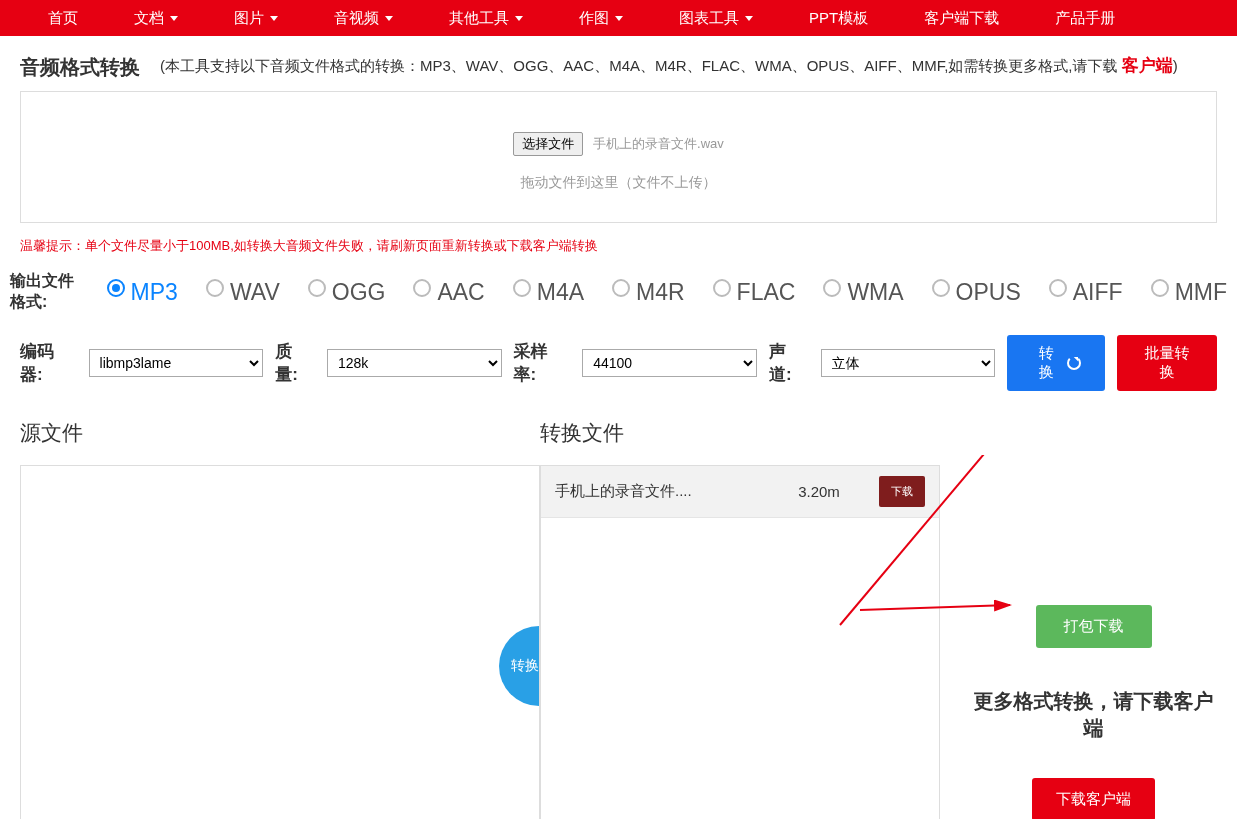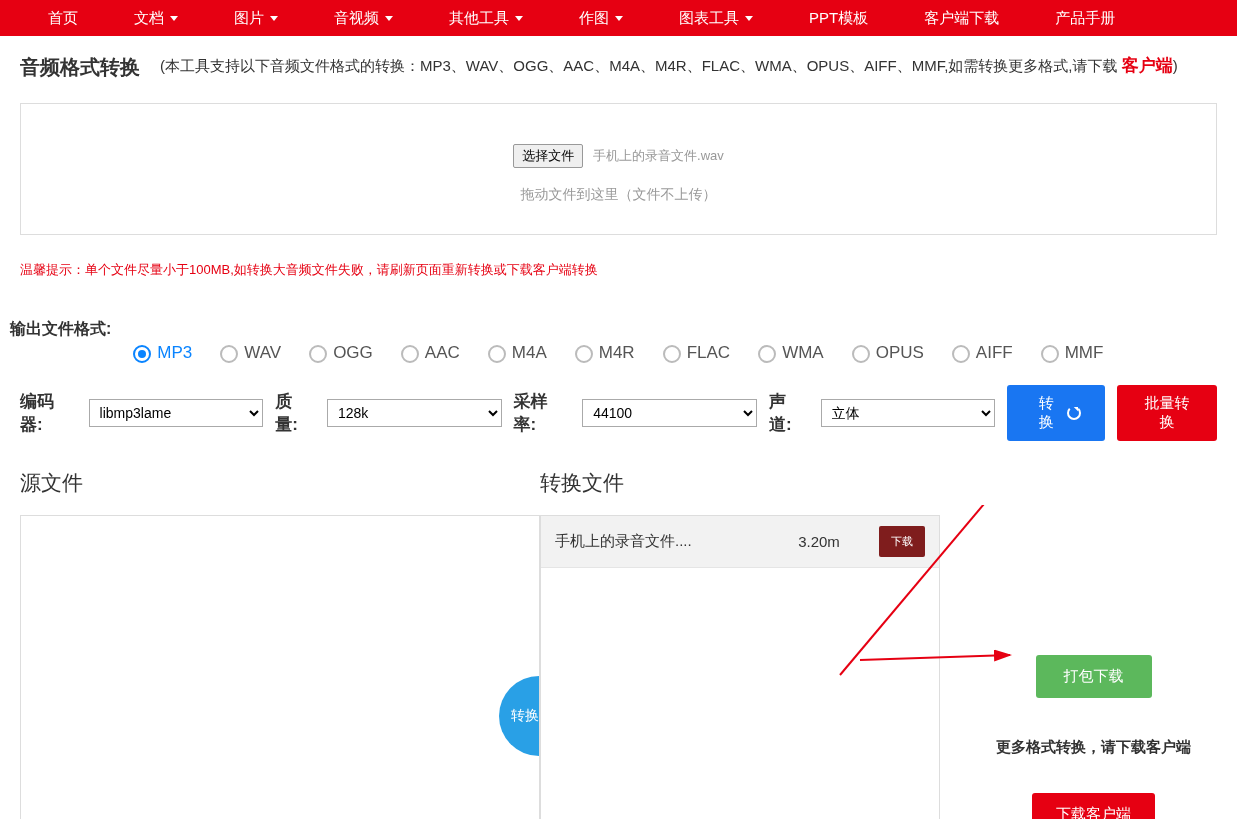--- a/index.html
+++ b/index.html
@@ -7,30 +7,30 @@
     
     .navbar { background: #e60012; height: 36px; display: flex; align-items: center; padding: 0 20px; }
     .nav-item { color: #fff; padding: 0 28px; height: 50px; display: flex; align-items: center; cursor: pointer; font-size: 15px; }
     .caret { width: 0; height: 0; border-left: 4px solid transparent; border-right: 4px solid transparent; border-top: 5px solid #fff; margin-left: 6px; }
     
     .header-row { padding: 18px 20px 10px; display: flex; align-items: flex-start; gap: 20px; }
     .page-title { font-size: 20px; font-weight: bold; }
     .subtitle { font-size: 15px; color: #333; }
     .subtitle .client-link { color: #e60012; font-weight: bold; font-size: 17px; }
     
-    .upload-box { margin: 12px 20px; border: 1px solid #ddd; padding: 40px 20px 30px; text-align: center; }
+    .upload-box { margin: 0 20px; border: 1px solid #ddd; padding: 40px 20px 30px; text-align: center; }
     .choose-btn { background: #efefef; border: 1px solid #999; padding: 2px 8px; font-size: 13px; cursor: pointer; border-radius: 2px; }
     .filename { color: #999; font-size: 13px; margin-left: 6px; }
     .drag-hint { margin-top: 18px; color: #999; font-size: 14px; }
     
     .warning { color: #e60012; padding: 14px 20px 8px; font-size: 13px; }
     
     .formats-row { padding: 8px 10px; display: flex; align-items: center; gap: 22px; }
     .formats-label { font-size: 16px; font-weight: bold; }
-    .radio-item { display: flex; align-items: flex-end; gap: 6px; cursor: pointer; font-size: 17px; color: #555; margin-top: 48px; }
+    .radio-item { display: flex; align-items: flex-start; gap: 6px; cursor: pointer; font-size: 23px; color: #555; }
     .radio { width: 18px; height: 18px; border-radius: 50%; border: 2px solid #bbb; display: inline-block; position: relative; }
     .radio.checked { border-color: #0a84ff; }
     .radio.checked::after { content:''; position:absolute; top:3px; left:3px; width:8px; height:8px; background:#0a84ff; border-radius:50%; }
     
     .options-row { padding: 14px 20px; display: flex; align-items: center; gap: 12px; }
     .opt-label { font-size: 17px; font-weight: bold; }
     .sel { border: 1px solid #aaa; padding: 4px 6px; font-size: 14px; background: #fff; }
     .sel-encoder { width: 175px; }
     .sel-quality { width: 175px; }
     .sel-rate { width: 175px; }
@@ -49,21 +49,21 @@
     .box-left { margin-right: 0; }
     
     .circle-badge { position: absolute; top: 160px; right: -40px; width: 80px; height: 80px; border-radius: 50%; background: #29a0e6; color: #fff; display: flex; align-items: center; justify-content: center; font-size: 14px; z-index: 10; }
     
     .result-row { display: flex; align-items: center; padding: 10px 14px; background: #f2f2f2; border-bottom: 1px solid #e5e5e5; }
     .result-name { flex: 1; font-size: 15px; }
     .result-size { width: 80px; font-size: 15px; text-align: center; }
     .btn-download { background: #7f1d1d; color: #fff; border: none; padding: 8px 12px; font-size: 11px; border-radius: 2px; cursor: pointer; margin-left: 20px; }
     
     .btn-pack { background: #5cb85c; color: #fff; border: none; padding: 12px 28px; font-size: 15px; border-radius: 3px; cursor: pointer; }
-    .more-text { margin-top: 40px; font-size: 15px; font-weight: bold; }
+    .more-text { margin-top: 40px; font-size: 20px; font-weight: bold; }
     .btn-dl-client { background: #e60012; color: #fff; border: none; padding: 12px 24px; font-size: 15px; border-radius: 3px; cursor: pointer; margin-top: 36px; }
     
     .arrows { position: absolute; top: 0; left: 540px; width: 500px; height: 400px; pointer-events: none; z-index: 5; }
   </style>
 </head>
 <body>
 
 <div class="navbar" id="navbar">
     <div class="nav-item">
       <span>首页</span>

